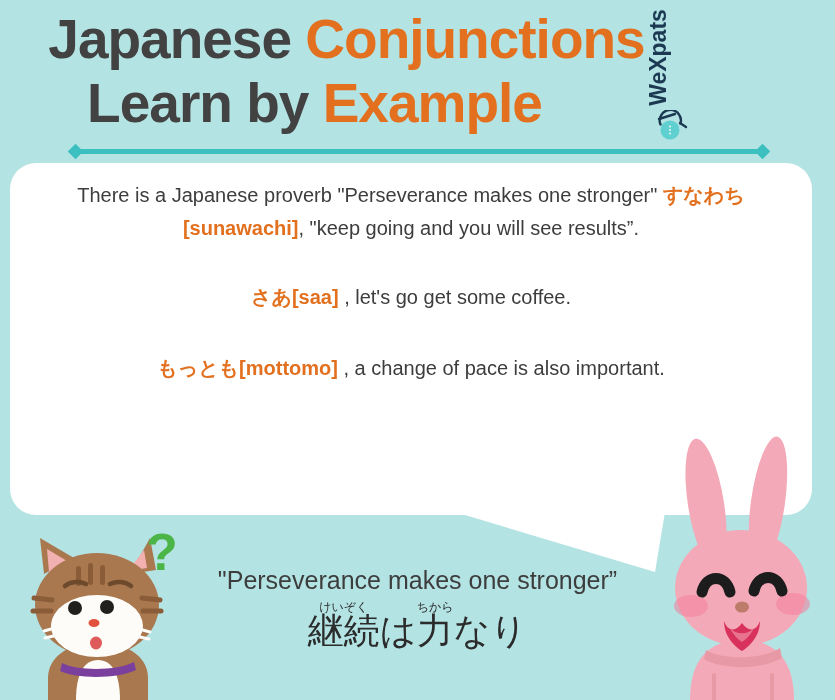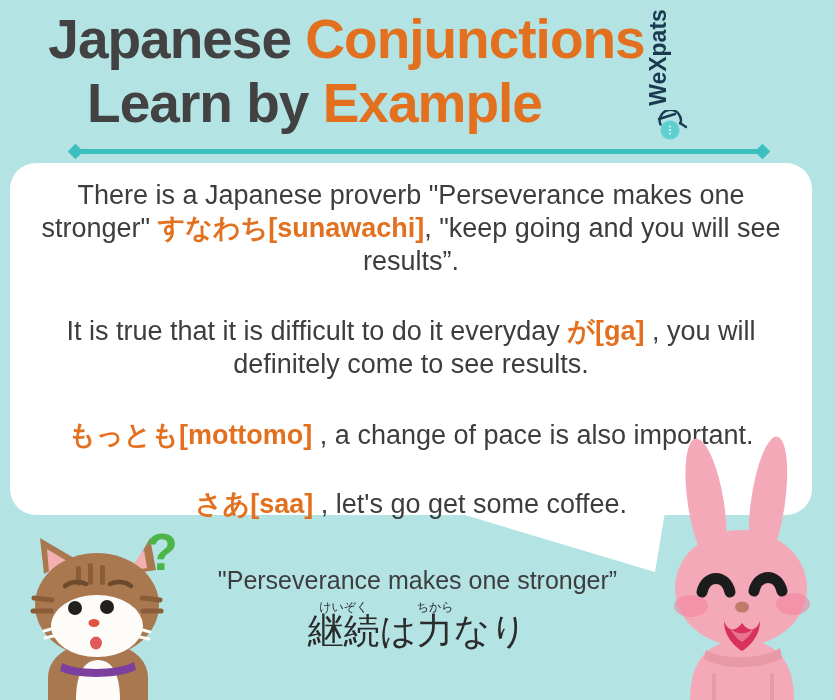--- a/index.html
+++ b/index.html
@@ -71,21 +71,21 @@
     position:absolute; left:455px; top:512px;
     width:210px; height:62px;
   }
   #bubble-body {
     position:absolute; left:0; top:0; width:802px; height:352px;
     padding:12px 14px 0 14px;
     text-align:center;
     color:#3d3d3d;
   }
   .para {
-    font-size:27px;
+    font-size:20px;
     line-height:33px;
     color:#3d3d3d;
   }
   .para .jp { color:#e2701e; font-weight:bold; }
   .para .rom { color:#e2701e; font-weight:bold; }
   #para-1 { margin-top:4px; }
   #para-2 { margin-top:37px; }
   #para-3 { margin-top:38px; }
   #para-4 { margin-top:36px; }
 
@@ -155,30 +155,27 @@
   <polygon points="0,0 210,0 200,60" fill="#ffffff"></polygon>
 </svg>
 
 <div id="bubble">
   <div id="bubble-body">
 
     <div class="para" id="para-1">
       <span>There is a Japanese proverb "Perseverance makes one stronger" </span><span class="jp">すなわち</span><span class="rom">[sunawachi]</span><span>, "keep going and you will see results”.</span>
     </div>
 
-    <div class="para" id="para-2">
-      <span>It is true that it is difficult to do it everyday </span><span class="jp">が</span><span class="rom">[ga]</span><span> , you will definitely come to see results.</span>
+
+    <div class="para" id="para-4">
+      <span class="jp">さあ</span><span class="rom">[saa]</span><span> ,  let's go get some coffee.</span>
     </div>
 
     <div class="para" id="para-3">
       <span class="jp">もっとも</span><span class="rom">[mottomo]</span><span> , a change of pace is also important.</span>
-    </div>
-
-    <div class="para" id="para-4">
-      <span class="jp">さあ</span><span class="rom">[saa]</span><span> ,  let's go get some coffee.</span>
     </div>
 
   </div>
 </div>
 
 <div id="caption">
   <div id="caption-en">"Perseverance makes one stronger”</div>
   <div id="caption-jp-wrap">
     <ruby><span class="rb">継続</span><rt>けいぞく</rt></ruby><span class="rb">は</span><ruby><span class="rb">力</span><rt>ちから</rt></ruby><span class="rb">なり</span>
   </div>

